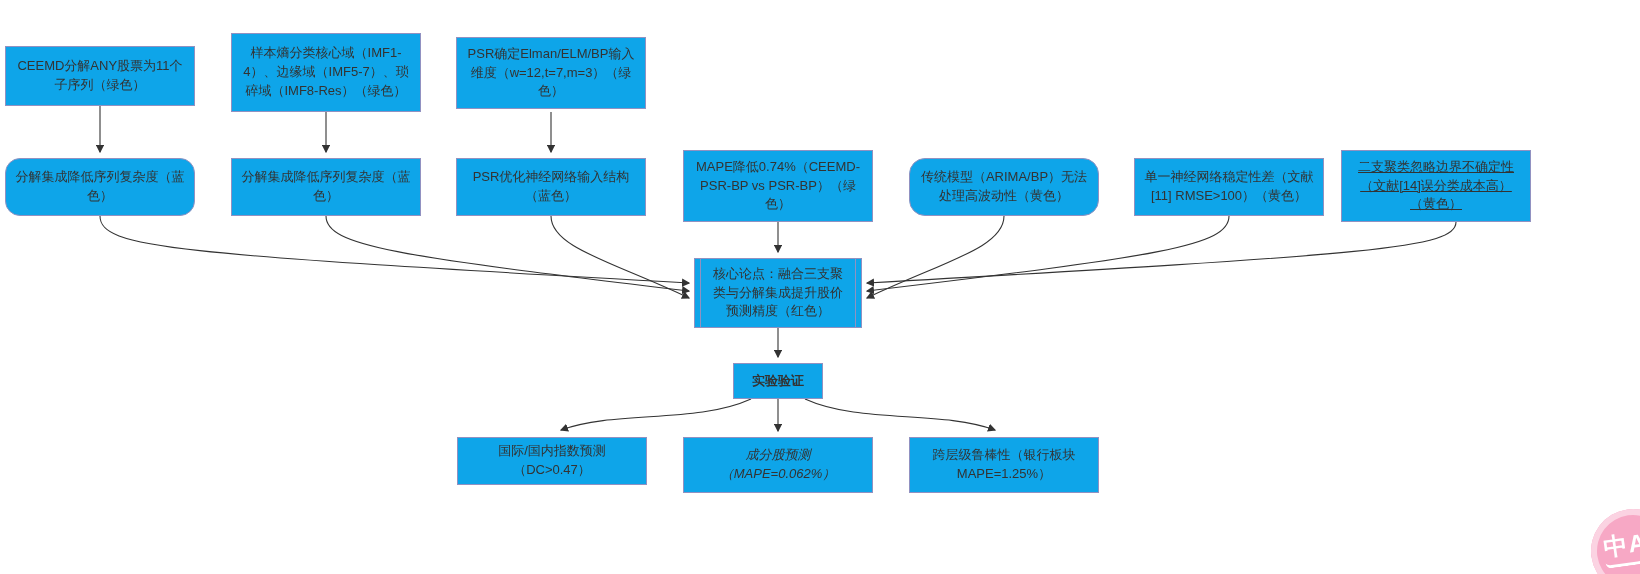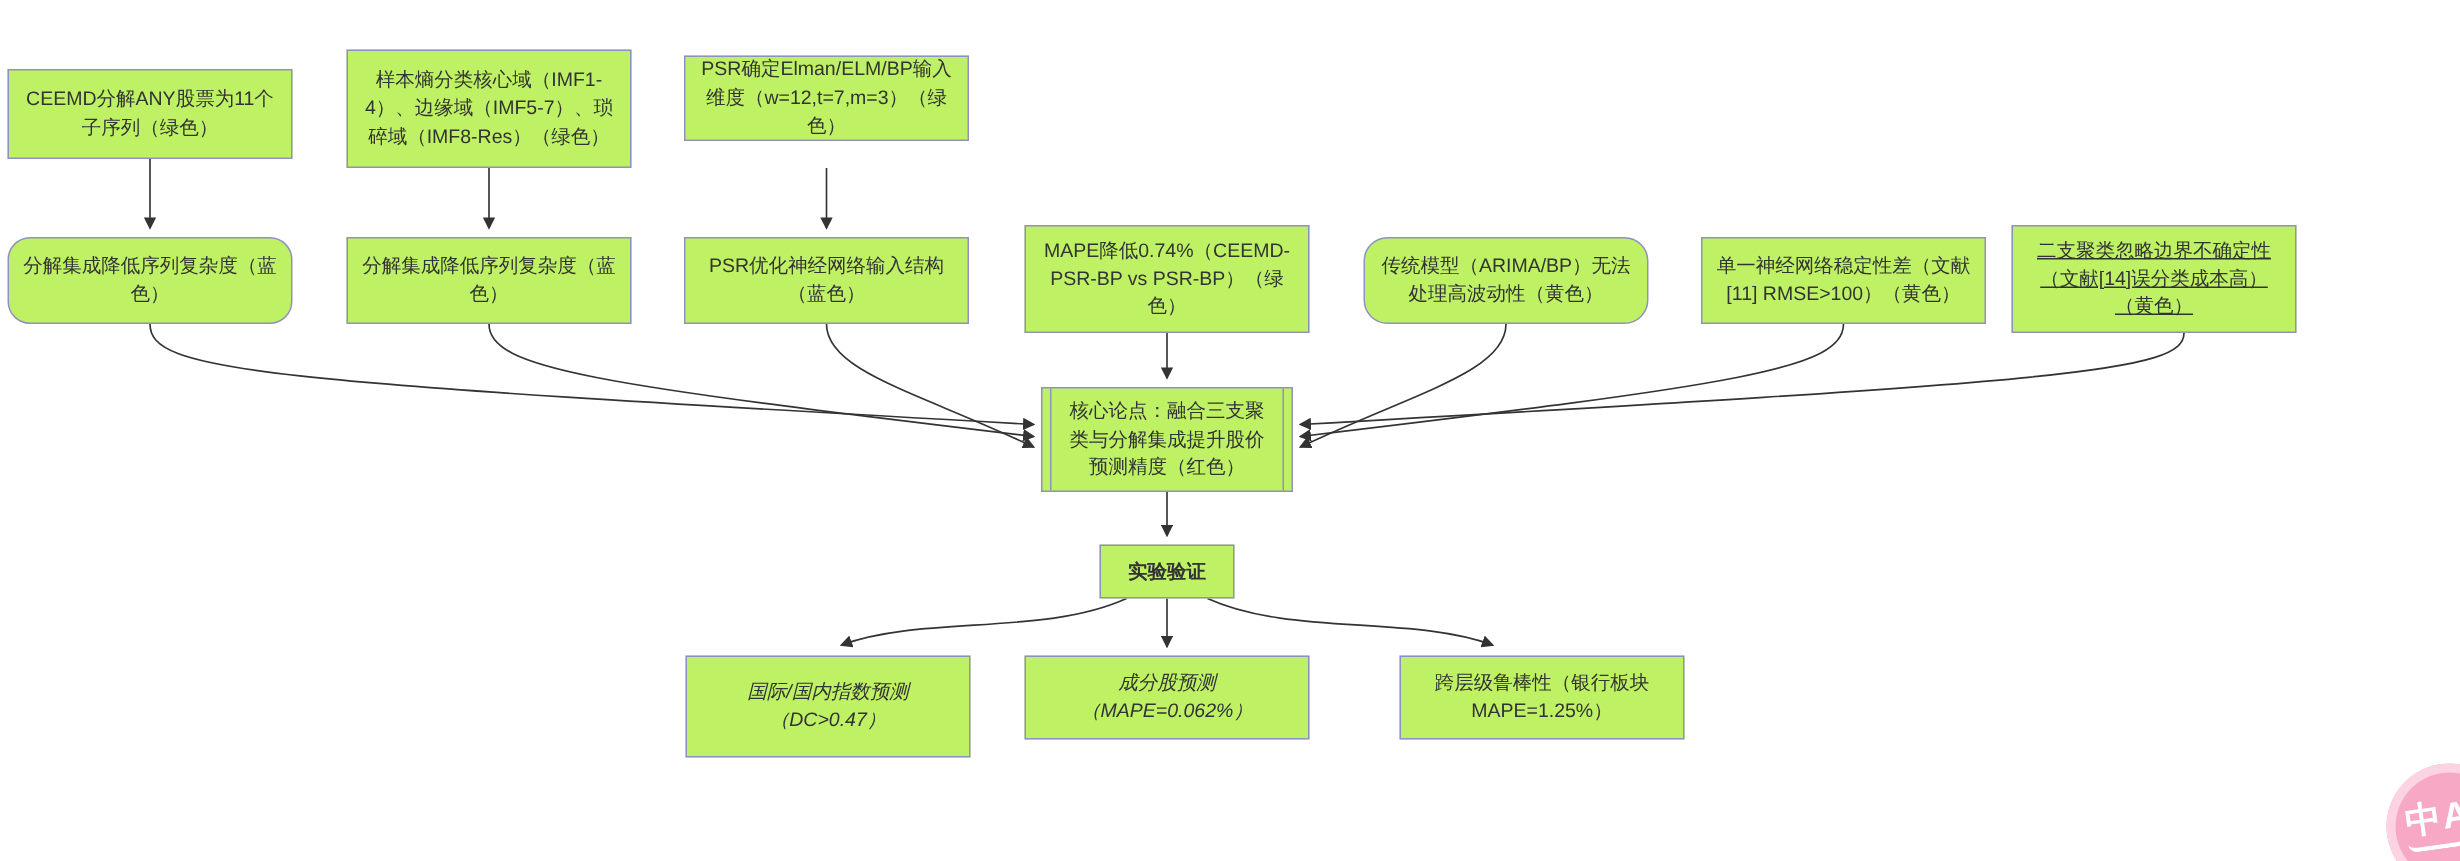--- a/index.html
+++ b/index.html
@@ -16,21 +16,21 @@
     background: #ffffff;
   }
   #edges {
     position: absolute;
     left: 0; top: 0;
     width: 1640px; height: 574px;
   }
   .node {
     position: absolute;
     box-sizing: border-box;
-    background: #bef264;
+    background: #0ea5e9;
     border: 1px solid #9191c1;
     color: #333333;
     font-size: 13px;
     line-height: 1.45;
     display: flex;
     align-items: center;
     justify-content: center;
     text-align: center;
     padding: 4px 9px;
   }
@@ -96,43 +96,43 @@
       <path marker-end="url(#arr)" d="M751 399 C696 424 616 410 561 430"></path>
       <path marker-end="url(#arr)" d="M778 399 L778 431"></path>
       <path marker-end="url(#arr)" d="M805 399 C860 424 940 410 995 430"></path>
     </g>
   </svg>
 
   <div class="node" style="left:5px;    top:46px;  width:190px; height:60px;">CEEMD分解ANY股票为11个子序列（绿色）</div>
 
   <div class="node" style="left:231px;  top:33px;  width:190px; height:79px;">样本熵分类核心域（IMF1-4）、边缘域（IMF5-7）、琐碎域（IMF8-Res）（绿色）</div>
 
-  <div class="node" style="left:456px;  top:37px;  width:190px; height:57px;">PSR确定Elman/ELM/BP输入维度（w=12,t=7,m=3）（绿色）</div>
+  <div class="node" style="left:456px;  top:37px;  width:190px; height:72px;">PSR确定Elman/ELM/BP输入维度（w=12,t=7,m=3）（绿色）</div>
 
   <div class="node" style="left:5px;    top:158px; width:190px; height:58px;border-radius:15px;">分解集成降低序列复杂度（蓝色）</div>
 
   <div class="node" style="left:231px;  top:158px; width:190px; height:58px;">分解集成降低序列复杂度（蓝色）</div>
 
   <div class="node" style="left:456px;  top:158px; width:190px; height:58px;">PSR优化神经网络输入结构（蓝色）</div>
 
   <div class="node" style="left:683px;  top:150px; width:190px; height:72px;">MAPE降低0.74%（CEEMD-PSR-BP vs PSR-BP）（绿色）</div>
 
   <div class="node" style="left:909px;  top:158px; width:190px; height:58px;border-radius:16px;">传统模型（ARIMA/BP）无法处理高波动性（黄色）</div>
 
   <div class="node" style="left:1134px; top:158px; width:190px; height:58px;">单一神经网络稳定性差（文献[11] RMSE&gt;100）（黄色）</div>
 
   <div class="node" style="left:1341px; top:150px; width:190px; height:72px;text-decoration:underline;">二支聚类忽略边界不确定性（文献[14]误分类成本高）（黄色）</div>
 
   <div class="node subroutine" style="left:694px; top:258px; width:168px; height:70px; padding:4px 14px;">核心论点：融合三支聚类与分解集成提升股价预测精度（红色）</div>
 
   <div class="node" style="left:733px;  top:363px; width:90px;  height:36px;font-weight:bold;">实验验证</div>
 
-  <div class="node" style="left:457px;  top:437px; width:190px; height:68px;font-style:italic;">国际/国内指数预测（DC&gt;0.47）</div>
+  <div class="node" style="left:457px;  top:437px; width:190px; height:48px;">国际/国内指数预测（DC&gt;0.47）</div>
 
   <div class="node" style="left:683px;  top:437px; width:190px; height:56px;font-style:italic;">成分股预测（MAPE=0.062%）</div>
 
-  <div class="node" style="left:909px;  top:437px; width:190px; height:56px;margin-left:24px;">跨层级鲁棒性（银行板块MAPE=1.25%）</div>
+  <div class="node" style="left:909px;  top:437px; width:190px; height:56px;">跨层级鲁棒性（银行板块MAPE=1.25%）</div>
 
   <div id="translate-badge">
     <span class="glyphs">中A</span>
   </div>
 
 </div>
 
 </body></html>

